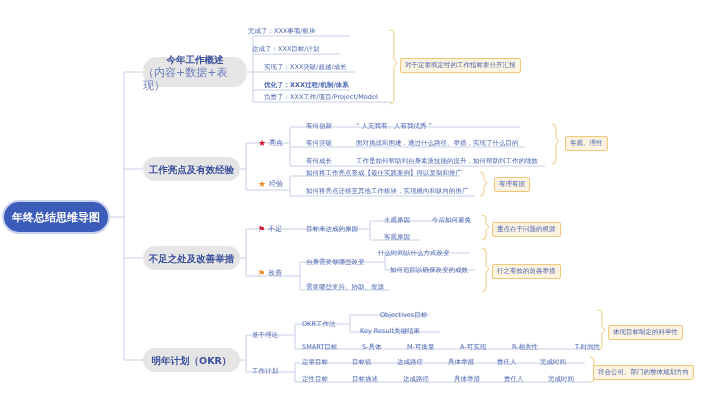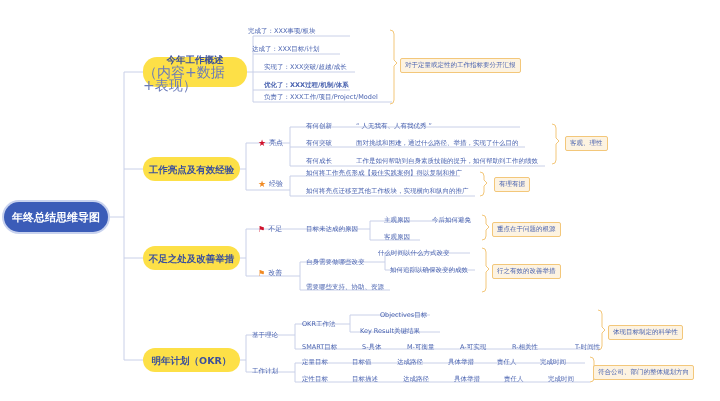--- a/index.html
+++ b/index.html
@@ -1,20 +1,20 @@
 <!DOCTYPE html>
 <html><head>
 <meta charset="utf-8">
 <style>
   html,body{margin:0;padding:0;background:#ffffff;}
   body{width:720px;height:401px;position:relative;overflow:hidden;font-family:"DejaVu Sans","Liberation Sans",sans-serif;}
   .abs{position:absolute;}
   .root{left:4px;top:202px;width:104px;height:30px;border-radius:15px;background:#3b5cb8;color:#fff;font-size:11px;font-weight:bold;display:flex;align-items:center;justify-content:center;box-shadow:0 0 0 2px #c8d2ee;font-family:Liberation Serif, serif;}
-  .branch{background:#fde047;border-radius:14px;color:#3a4f9c;font-size:9.5px;font-weight:bold;display:flex;flex-direction:column;align-items:center;justify-content:center;line-height:13px;}
-  .branch .sub{font-weight:normal;font-size:14px;color:#6b7bb8;}
+  .branch{background:#e5e5e5;border-radius:14px;color:#3a4f9c;font-size:9.5px;font-weight:bold;display:flex;flex-direction:column;align-items:center;justify-content:center;line-height:13px;}
+  .branch .sub{font-weight:normal;font-size:11px;color:#6b7bb8;}
   .t{position:absolute;font-size:6.5px;color:#4a63b0;white-space:nowrap;line-height:9px;}
   .lbl{position:absolute;font-size:7px;color:#4a63b0;white-space:nowrap;display:flex;align-items:center;gap:3px;}
   .note{position:absolute;background:#fdf3e1;border:1px solid #f3c77a;border-radius:2px;font-size:6.5px;color:#4a63b0;padding:2px 4px;white-space:nowrap;line-height:9px;}
   svg.lines{position:absolute;left:0;top:0;}
 </style>
 </head>
 <body>
 
 <svg class="lines" width="720" height="401">
   <g stroke="#c9d0e8" stroke-width="1" fill="none">

